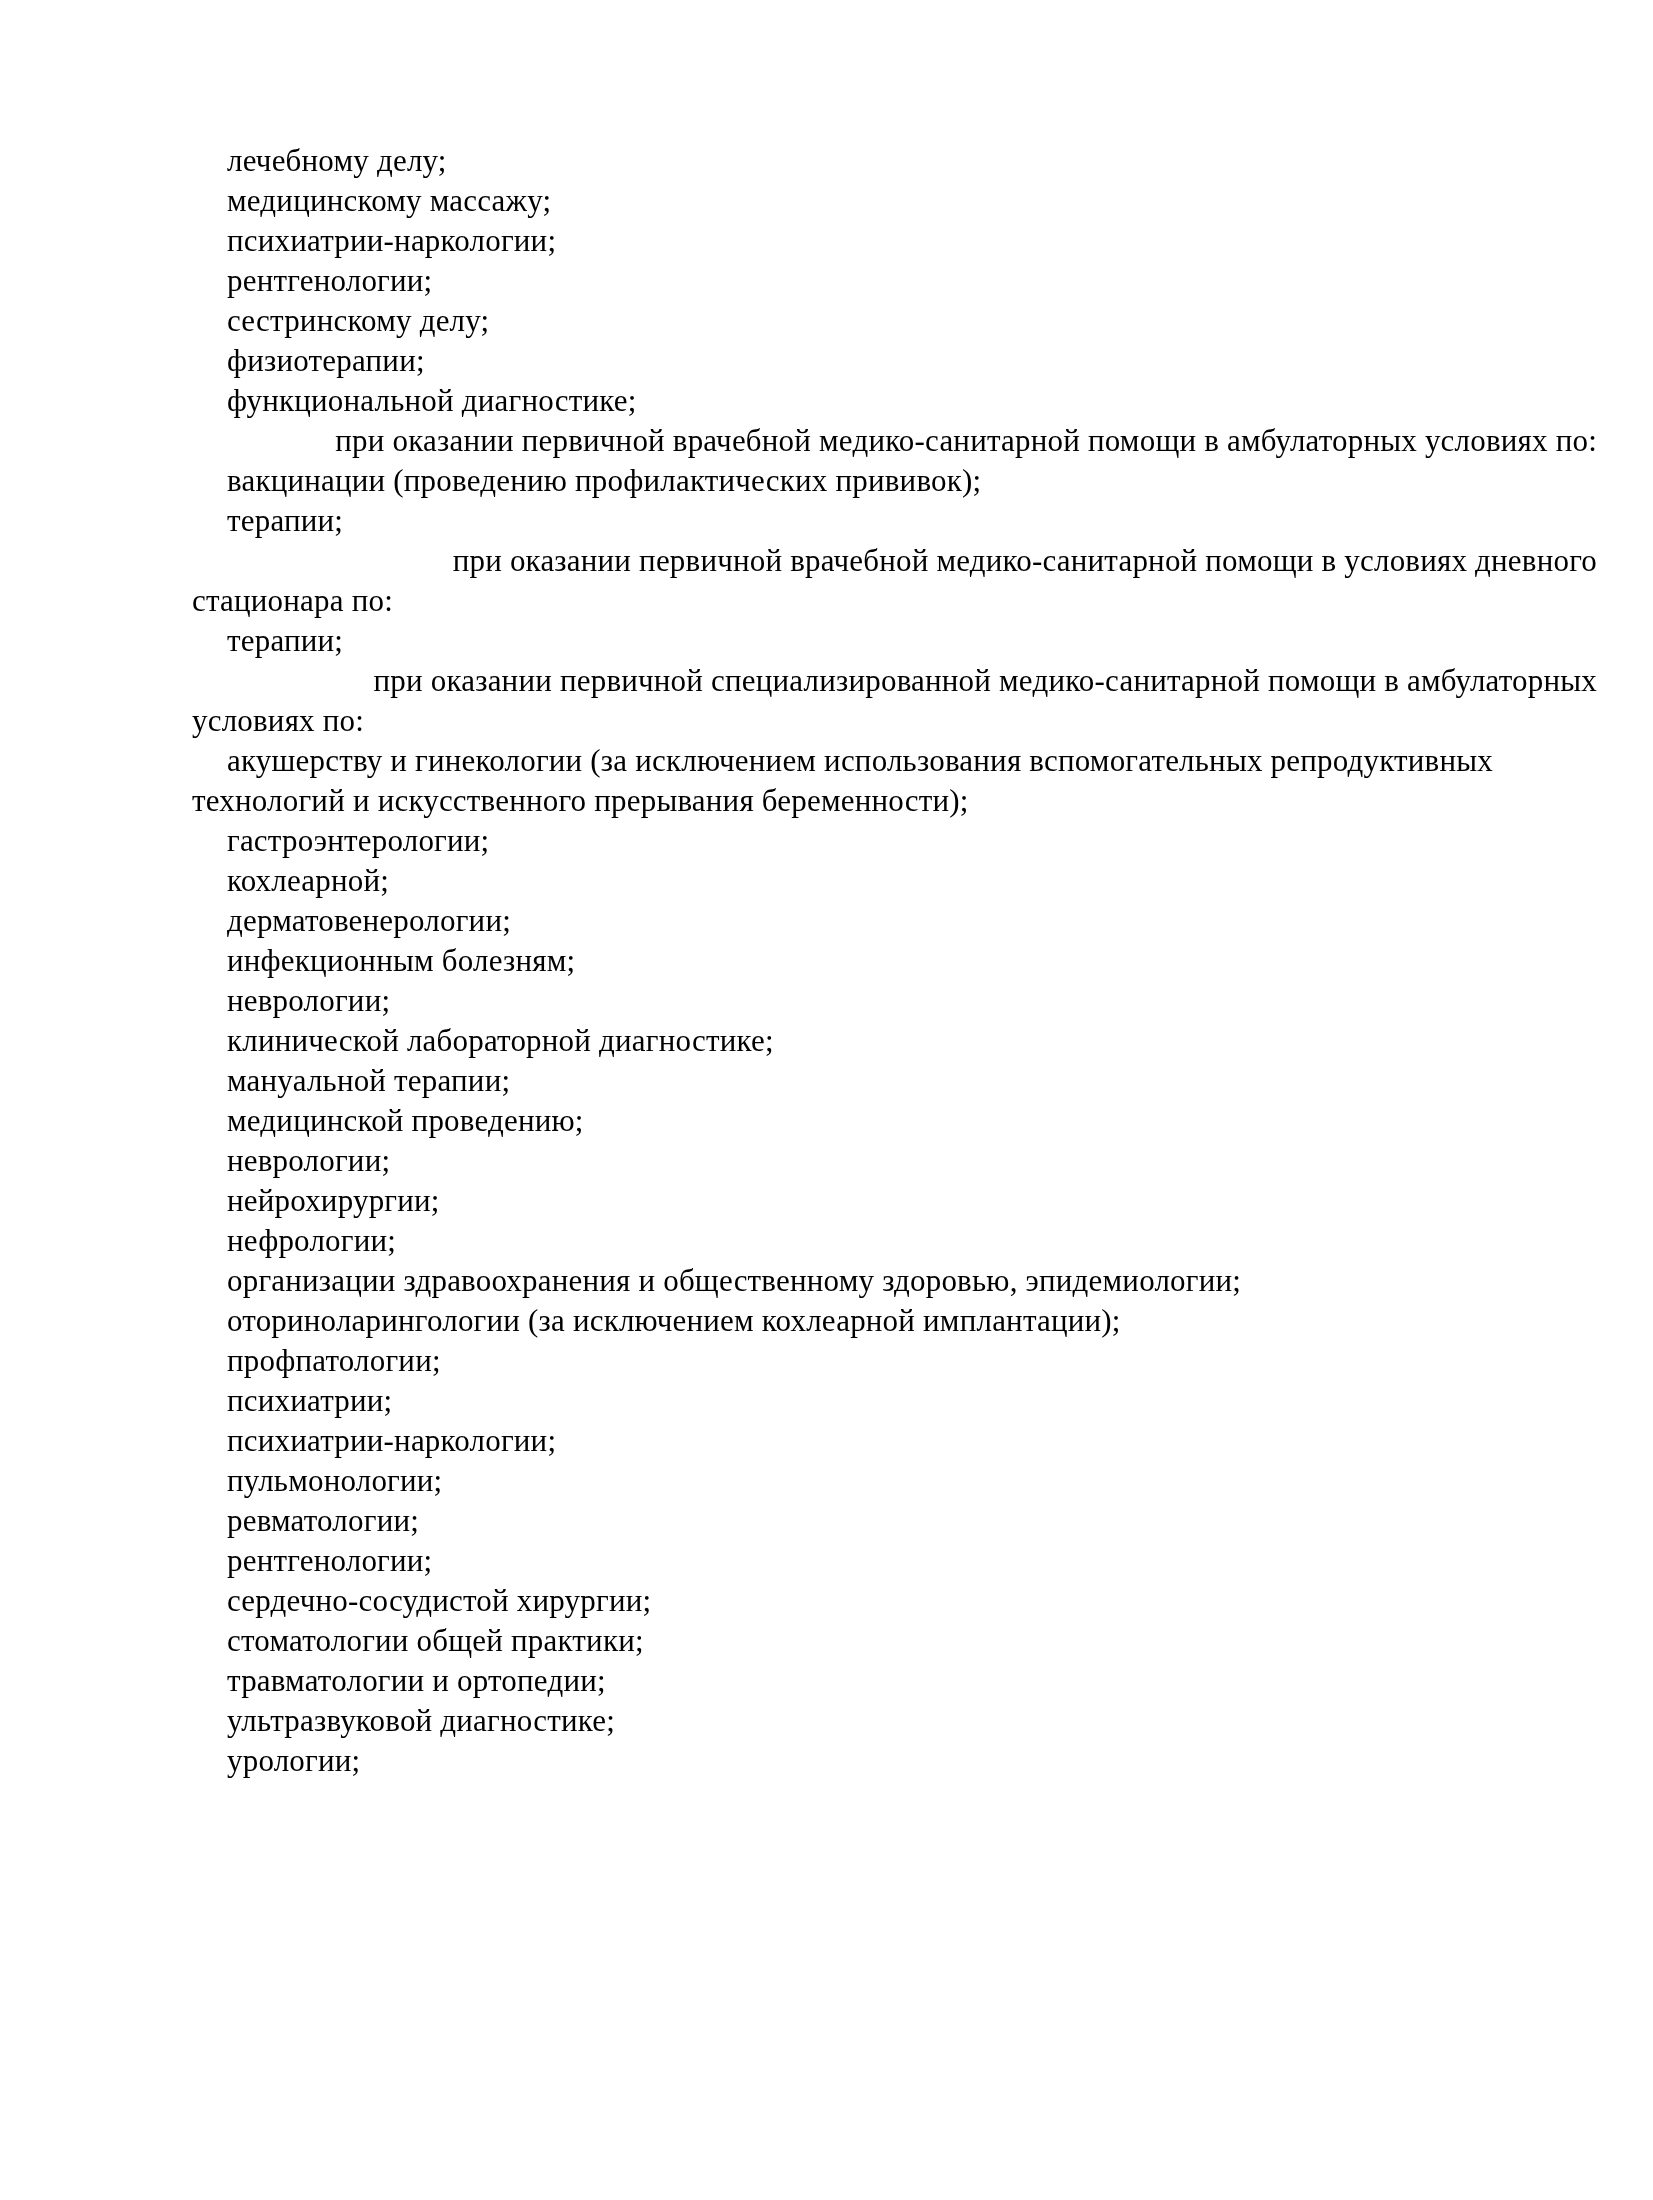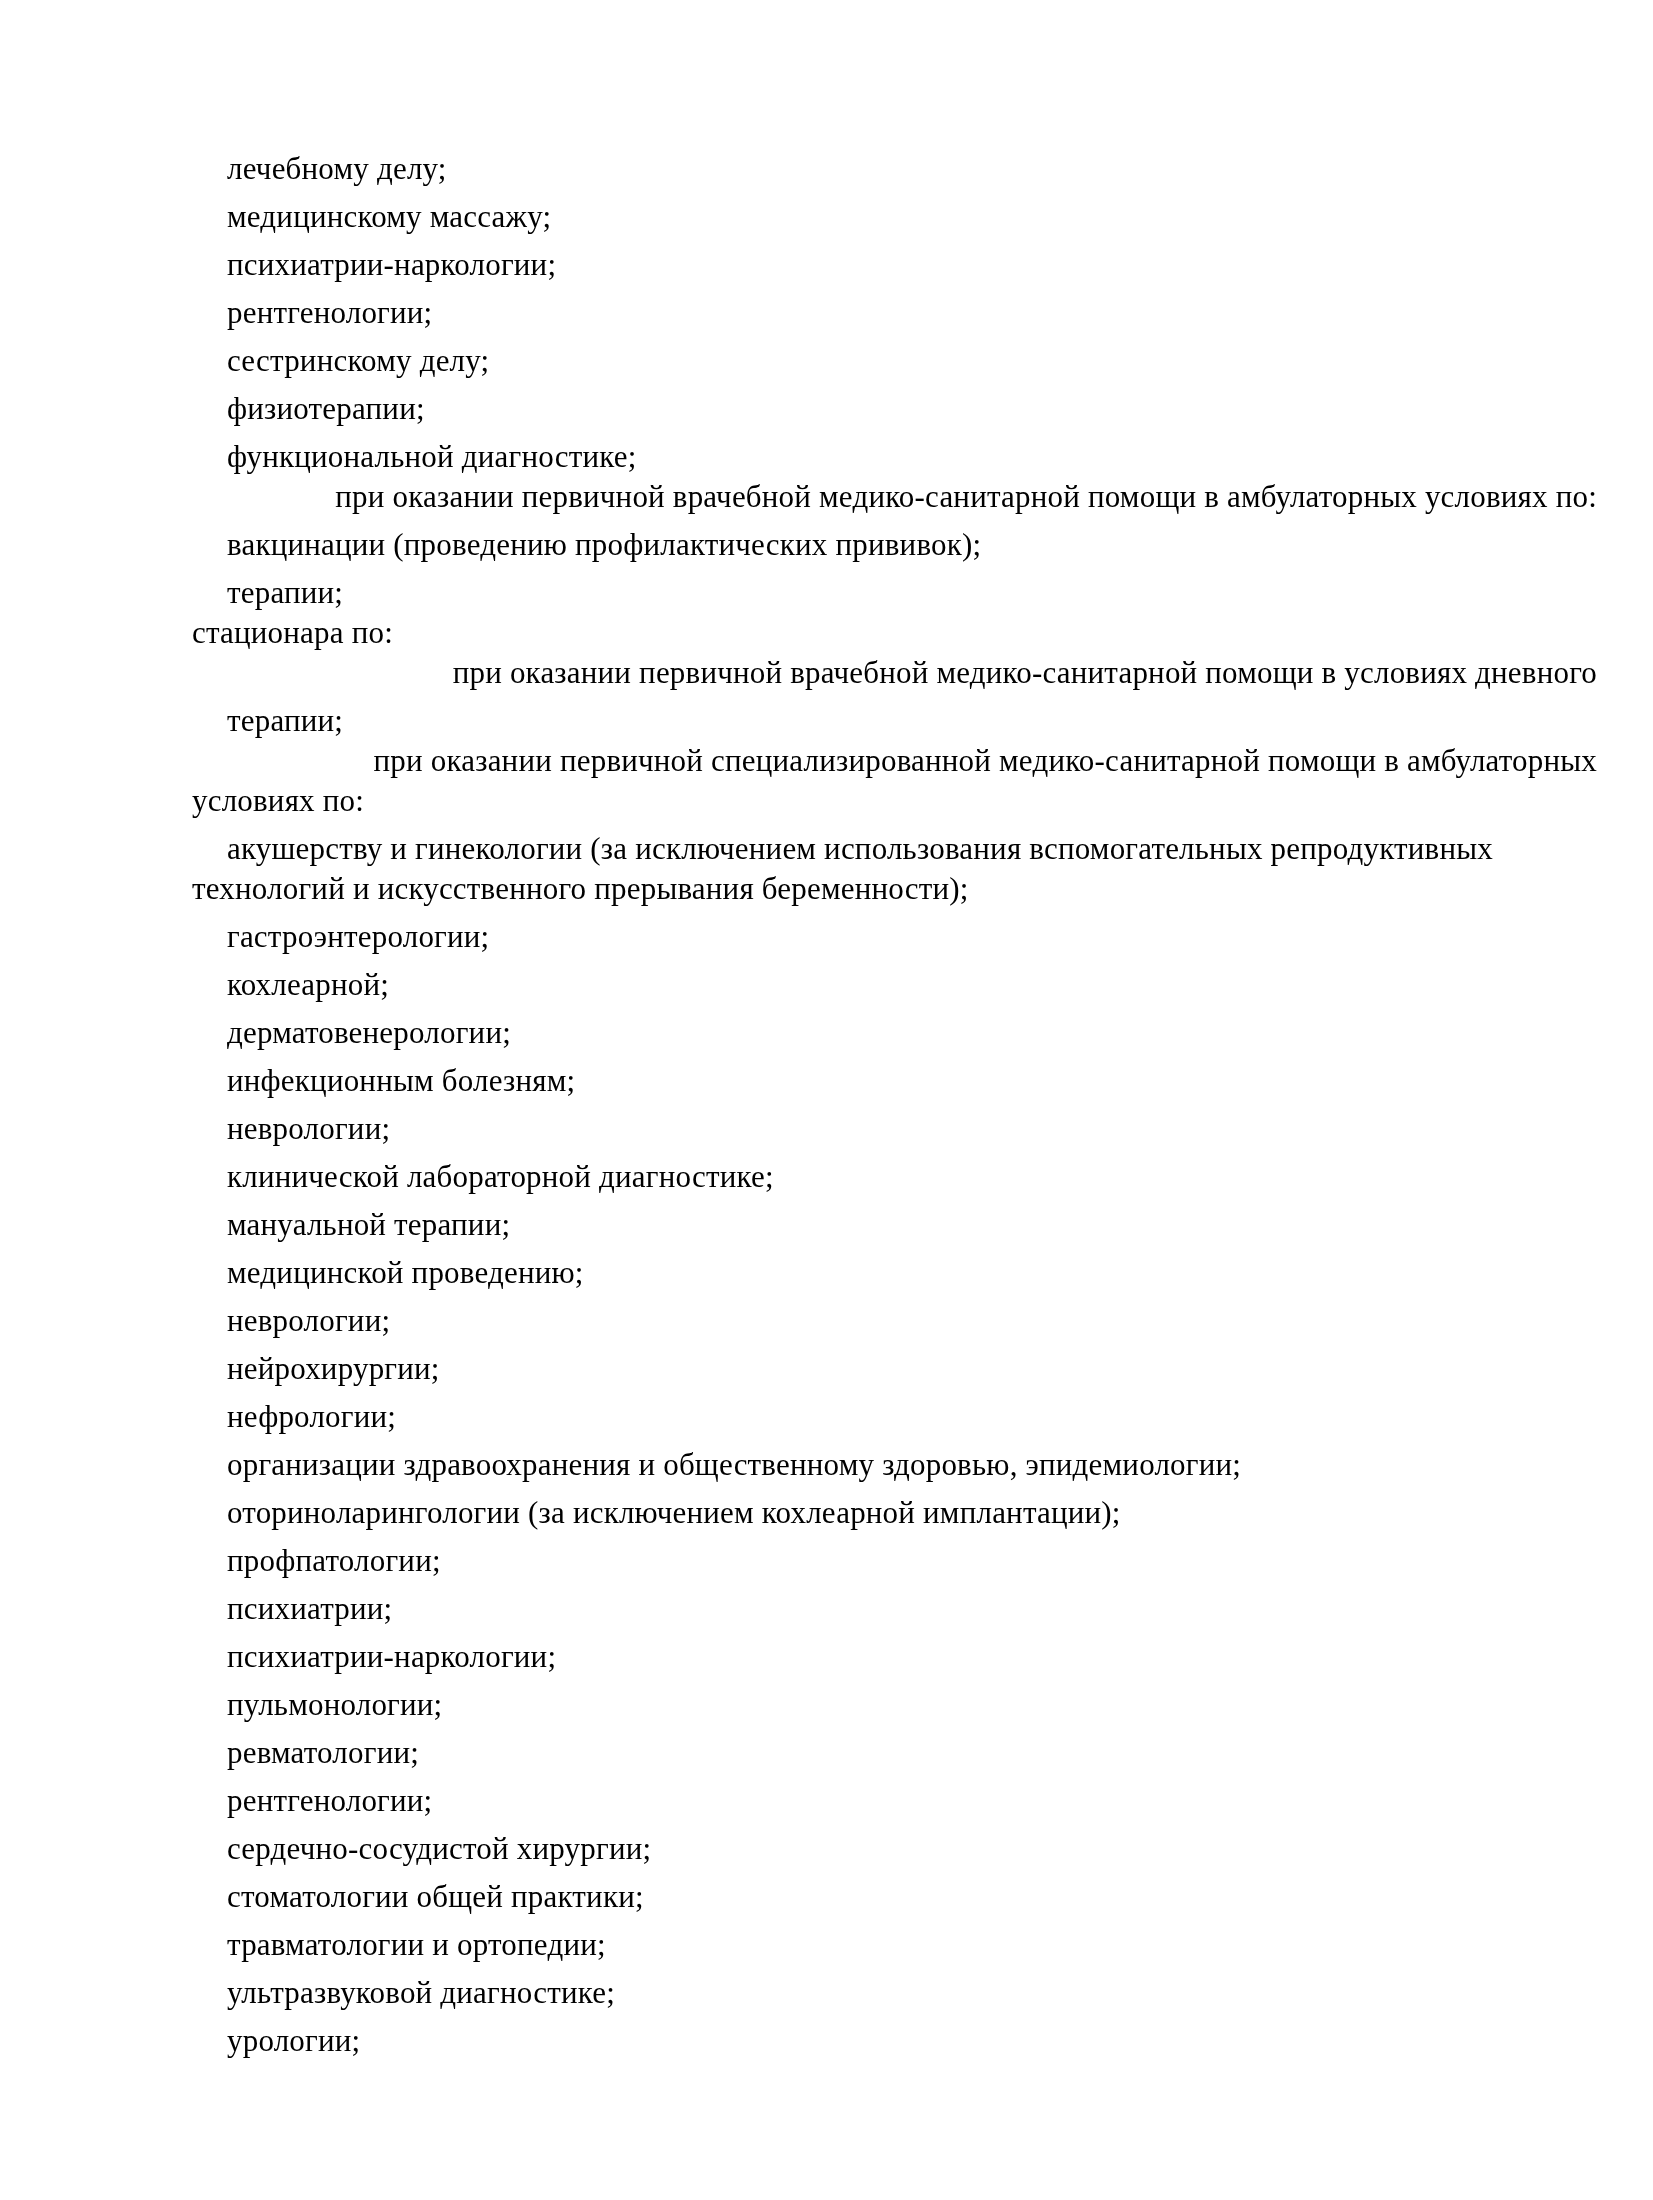--- a/index.html
+++ b/index.html
@@ -28,42 +28,42 @@
     width: 1405px;
   }
   .line {
     font-family: "Liberation Serif", "DejaVu Serif", serif;
     font-size: 31px;
     line-height: 40px;
     color: #000000;
     white-space: nowrap;
     letter-spacing: 0.2px;
   }
-  .indent-item  { padding-left: 35px; margin-top: 8px; }
+  .indent-item  { padding-left: 35px; }
   .indent-intro { padding-left: 16px; text-align: right; }
   .indent-wrap  { padding-left: 0; }
 </style>
 </head>
 <body>
 
 <div class="page">
   <div class="text-block">
 
   <div class="line indent-item" style="">лечебному делу;</div>
       <div class="line indent-item" style="">медицинскому массажу;</div>
       <div class="line indent-item" style="">психиатрии-наркологии;</div>
       <div class="line indent-item" style="">рентгенологии;</div>
       <div class="line indent-item" style="">сестринскому делу;</div>
       <div class="line indent-item" style="">физиотерапии;</div>
       <div class="line indent-item" style="">функциональной диагностике;</div>
       <div class="line indent-intro" style="">при оказании первичной врачебной медико-санитарной помощи в амбулаторных условиях по:</div>
       <div class="line indent-item" style="">вакцинации (проведению профилактических прививок);</div>
       <div class="line indent-item" style="">терапии;</div>
+      <div class="line indent-intro" style="">при оказании первичной врачебной медико-санитарной помощи в условиях дневного</div>
       <div class="line indent-wrap" style="">стационара по:</div>
-      <div class="line indent-intro" style="">при оказании первичной врачебной медико-санитарной помощи в условиях дневного</div>
       <div class="line indent-item" style="">терапии;</div>
       <div class="line indent-intro" style="">при оказании первичной специализированной медико-санитарной помощи в амбулаторных</div>
       <div class="line indent-wrap" style="">условиях по:</div>
       <div class="line indent-item" style="">акушерству и гинекологии (за исключением использования вспомогательных репродуктивных</div>
       <div class="line indent-wrap" style="">технологий и искусственного прерывания беременности);</div>
       <div class="line indent-item" style="">гастроэнтерологии;</div>
       <div class="line indent-item" style="">кохлеарной;</div>
       <div class="line indent-item" style="">дерматовенерологии;</div>
       <div class="line indent-item" style="">инфекционным болезням;</div>
       <div class="line indent-item" style="">неврологии;</div>

